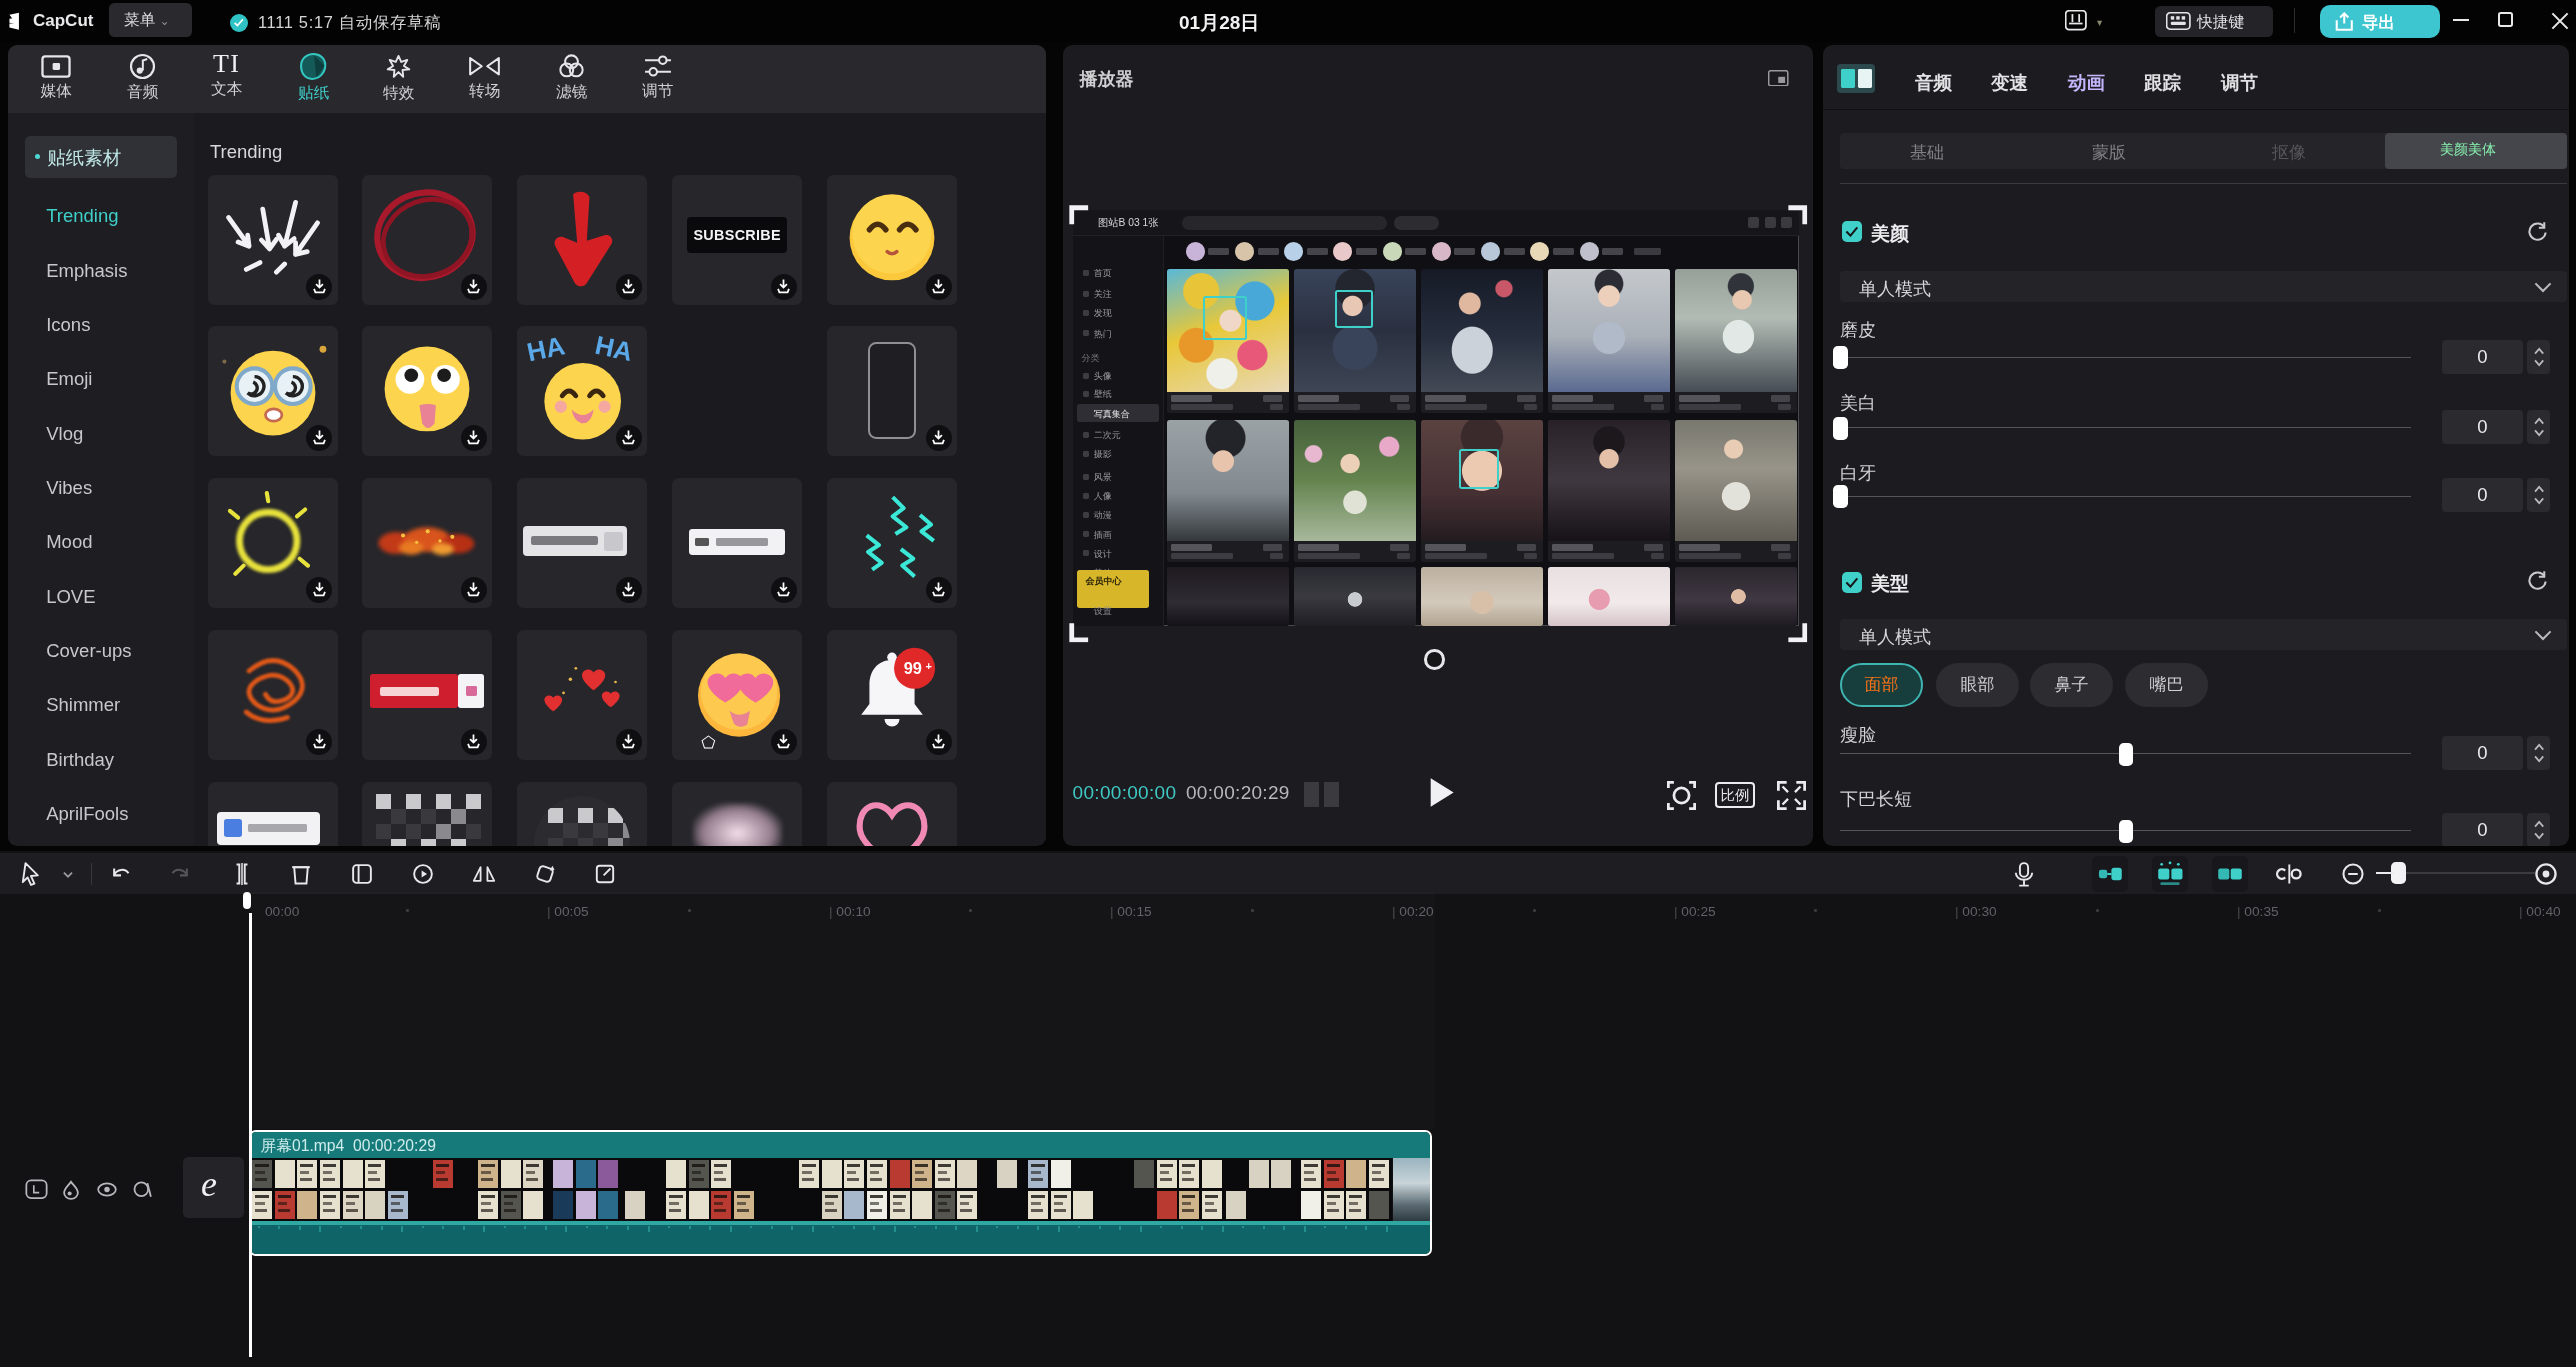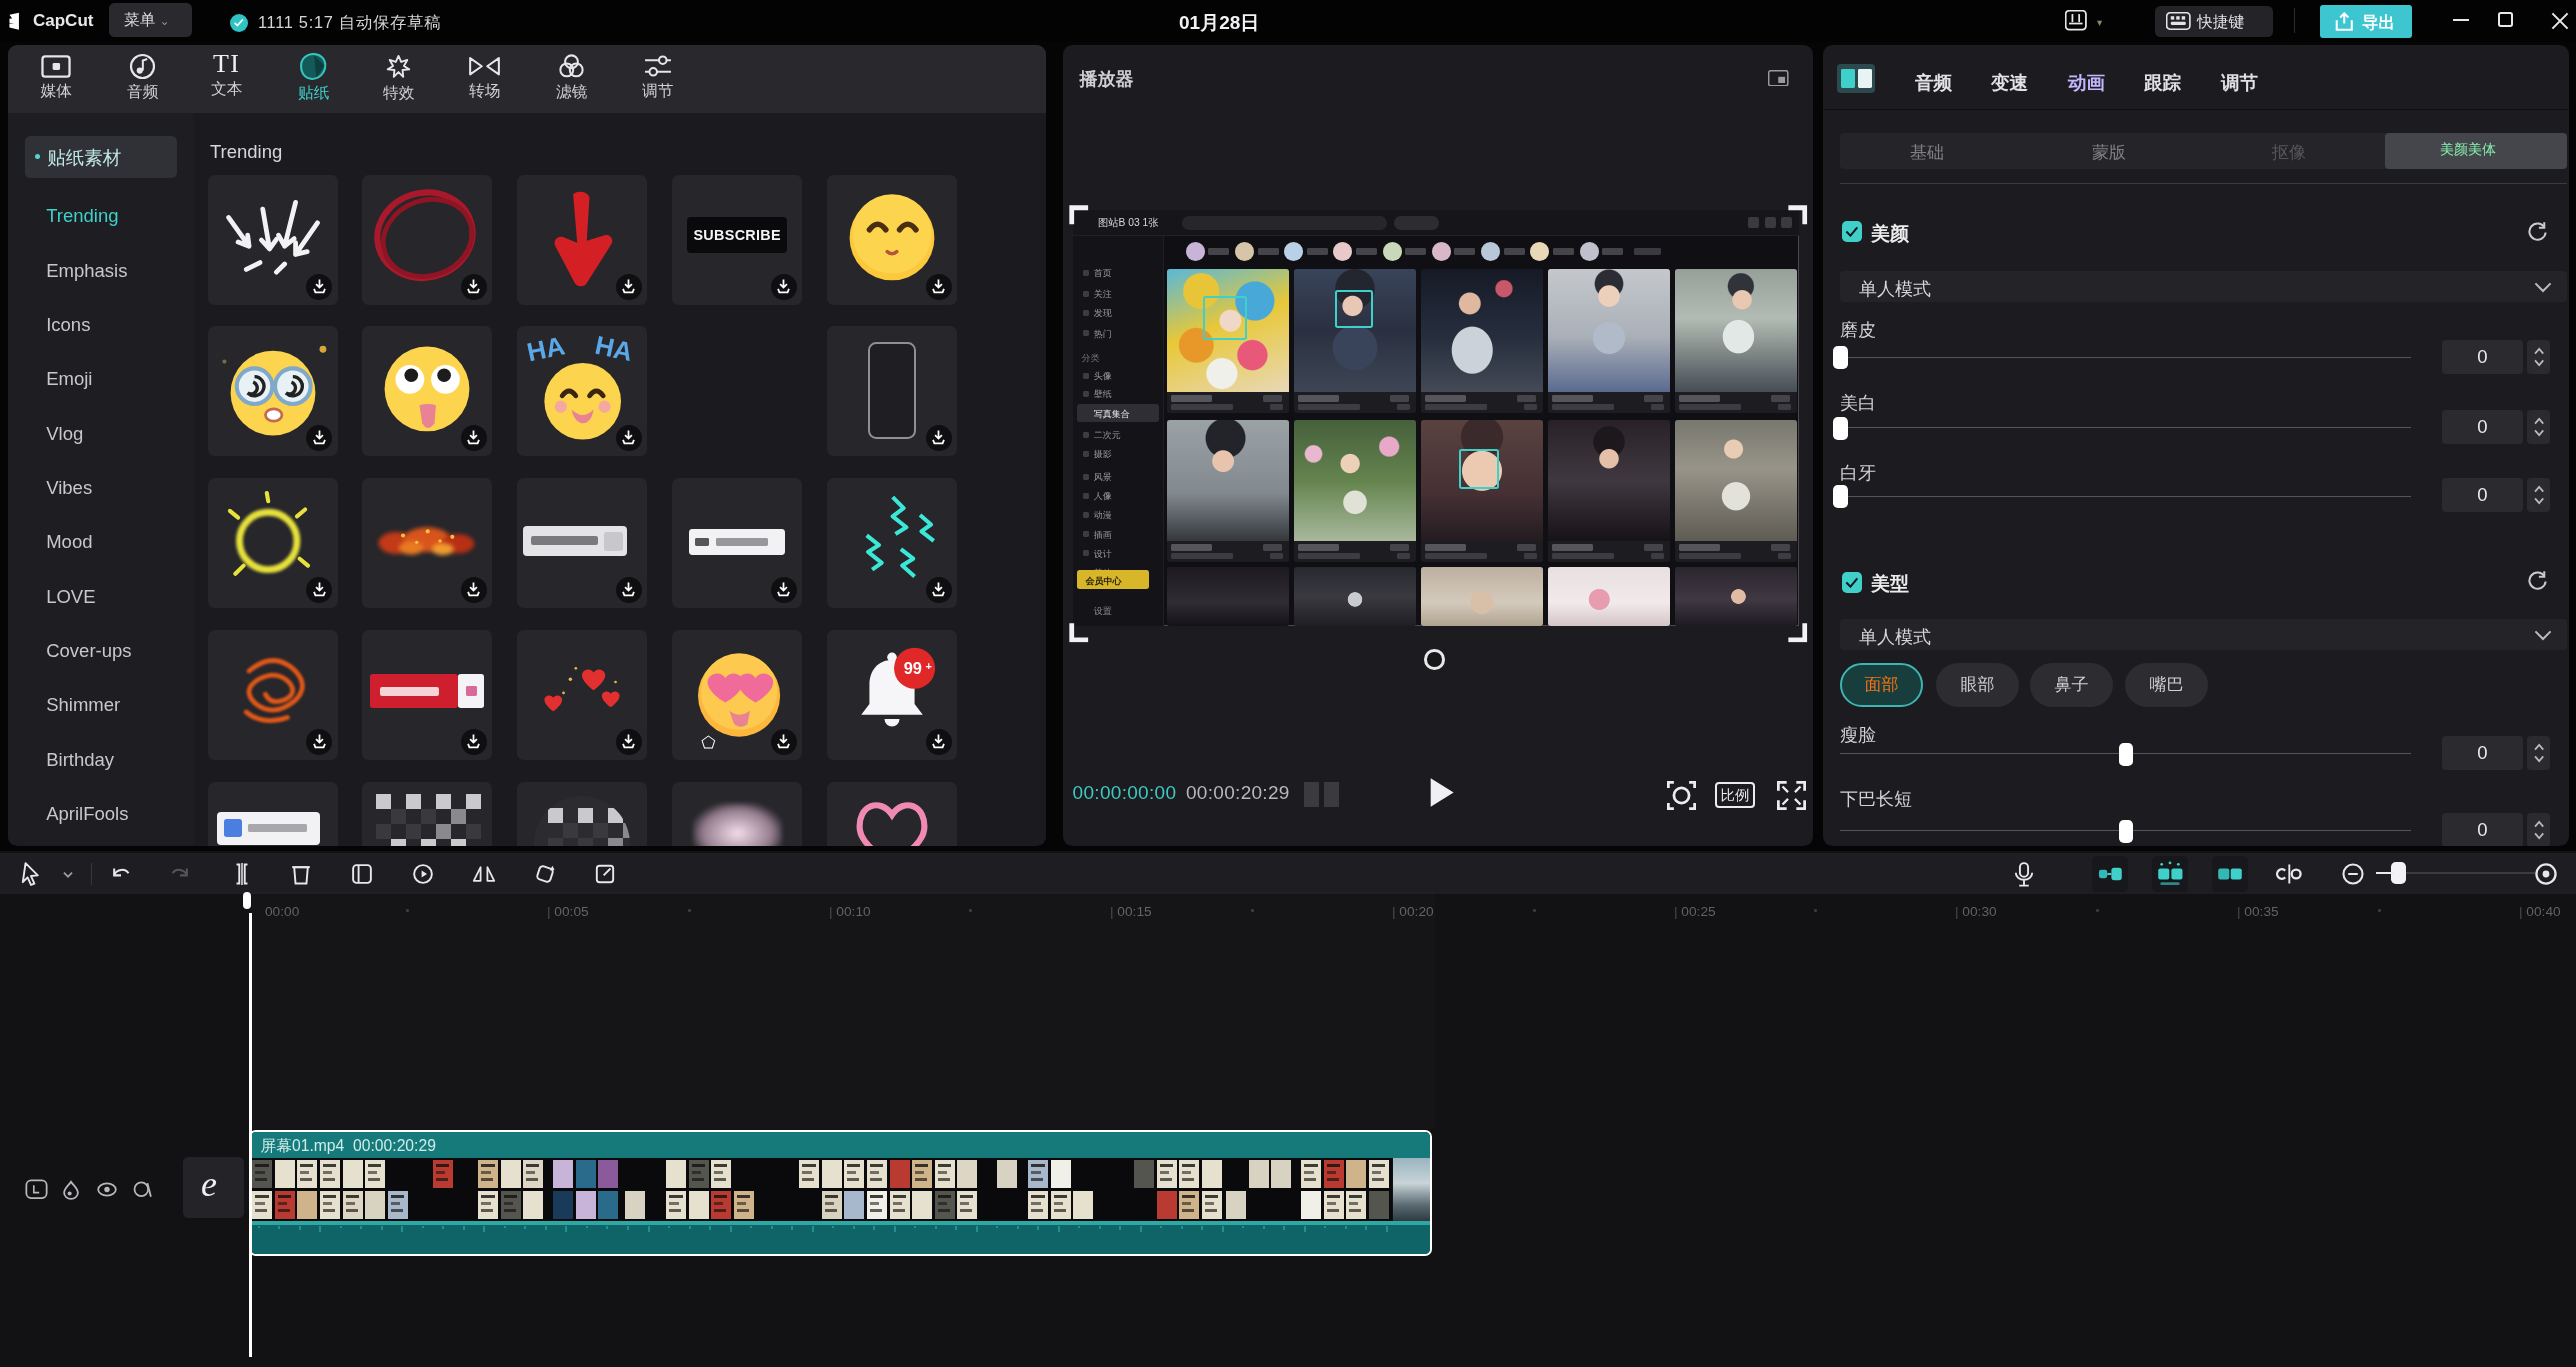--- a/index.html
+++ b/index.html
@@ -38,21 +38,21 @@
     <div class="abs" style="left:2155px;top:5.5px;width:118px;height:31px;background:#242428;border-radius:5.5px;">
       <svg class="abs" style="left:11px;top:6.8px;" width="24.6" height="18" viewBox="0 0 36 26">
         <rect x="1" y="1" width="34" height="24" rx="5" fill="none" stroke="#e4e4e6" stroke-width="2.4"></rect>
         <rect x="7" y="14" width="22" height="5" rx="2" fill="#e4e4e6"></rect>
         <rect x="7" y="6" width="5" height="5" fill="#e4e4e6"></rect>
         <rect x="15" y="6" width="5" height="5" fill="#e4e4e6"></rect>
         <rect x="23" y="6" width="5" height="5" fill="#e4e4e6"></rect>
       </svg>
       <div class="abs" style="left:42px;top:6.8px;color:#e2e2e4;font-size:15.7px;">快捷键</div>
     </div>
-    <div class="abs" style="left:2320px;top:4.8px;width:92px;height:33px;background:#3ec6d0;border-radius:3px;">
+    <div class="abs" style="left:2320px;top:4.8px;width:120px;height:33px;background:#3ec6d0;border-radius:10px;">
       <svg class="abs" style="left:13.7px;top:6.8px;" width="20.5" height="20.5" viewBox="0 0 30 30">
         <path d="M15 2 L15 17 M9 8 L15 2 L21 8" stroke="#fff" stroke-width="3" fill="none"></path>
         <path d="M4 12 L4 26 L26 26 L26 12" stroke="#fff" stroke-width="3" fill="none"></path>
       </svg>
       <div class="abs" style="left:42px;top:7.5px;color:#fff;font-size:16.4px;font-weight:bold;">导出</div>
     </div>
     <div class="abs" style="left:2453px;top:19px;width:16.4px;height:2.1px;background:#e8e8ea;"></div>
     <div class="abs" style="left:2498px;top:12.3px;width:15px;height:15px;border:2.1px solid #e8e8ea;border-radius:2.7px;"></div>
     <svg class="abs" style="left:2551px;top:11.6px;" width="18" height="18" viewBox="0 0 26 26">
         <path d="M2 2 L24 24 M24 2 L2 24" stroke="#e8e8ea" stroke-width="3"></path>
@@ -521,21 +521,21 @@
           <div class="abs" style="left:20.5px;top:254px;color:#9a9a9e;font-size:9px;">人像</div>
           <div class="abs" style="left:9.6px;top:257px;width:6.2px;height:6.2px;background:#3c3c41;border-radius:1.4px;"></div>
           <div class="abs" style="left:20.5px;top:273px;color:#9a9a9e;font-size:9px;">动漫</div>
           <div class="abs" style="left:9.6px;top:276px;width:6.2px;height:6.2px;background:#3c3c41;border-radius:1.4px;"></div>
           <div class="abs" style="left:20.5px;top:293px;color:#9a9a9e;font-size:9px;">插画</div>
           <div class="abs" style="left:9.6px;top:295px;width:6.2px;height:6.2px;background:#3c3c41;border-radius:1.4px;"></div>
           <div class="abs" style="left:20.5px;top:312px;color:#9a9a9e;font-size:9px;">设计</div>
           <div class="abs" style="left:9.6px;top:314px;width:6.2px;height:6.2px;background:#3c3c41;border-radius:1.4px;"></div>
           <div class="abs" style="left:20.5px;top:331px;color:#9a9a9e;font-size:9px;">其他</div>
           <div class="abs" style="left:9.6px;top:334px;width:6.2px;height:6.2px;background:#3c3c41;border-radius:1.4px;"></div>
-          <div class="abs" style="left:4.1px;top:334px;width:72px;height:19px;background:#d8b62a;border-radius:2.7px;">
+          <div class="abs" style="left:4.1px;top:334px;width:72px;height:38px;background:#d8b62a;border-radius:2.7px;">
             <div style="position:absolute;left:8.2px;top:4.8px;color:#2a2408;font-size:9px;font-weight:bold;">会员中心</div>
           </div>
           <div class="abs" style="left:20.5px;top:369px;color:#8a8a8e;font-size:9px;">设置</div>
         </div>
         <div class="abs" style="left:113px;top:32px;width:19px;height:19px;border-radius:50%;background:#c8b4d8;"></div>
         <div class="abs" style="left:135px;top:38px;width:20.5px;height:6.8px;background:#44444a;border-radius:1.4px;"></div>
         <div class="abs" style="left:162px;top:32px;width:19px;height:19px;border-radius:50%;background:#d8c4a8;"></div>
         <div class="abs" style="left:185px;top:38px;width:20.5px;height:6.8px;background:#44444a;border-radius:1.4px;"></div>
         <div class="abs" style="left:211px;top:32px;width:19px;height:19px;border-radius:50%;background:#b8d0e8;"></div>
         <div class="abs" style="left:234px;top:38px;width:20.5px;height:6.8px;background:#44444a;border-radius:1.4px;"></div>

